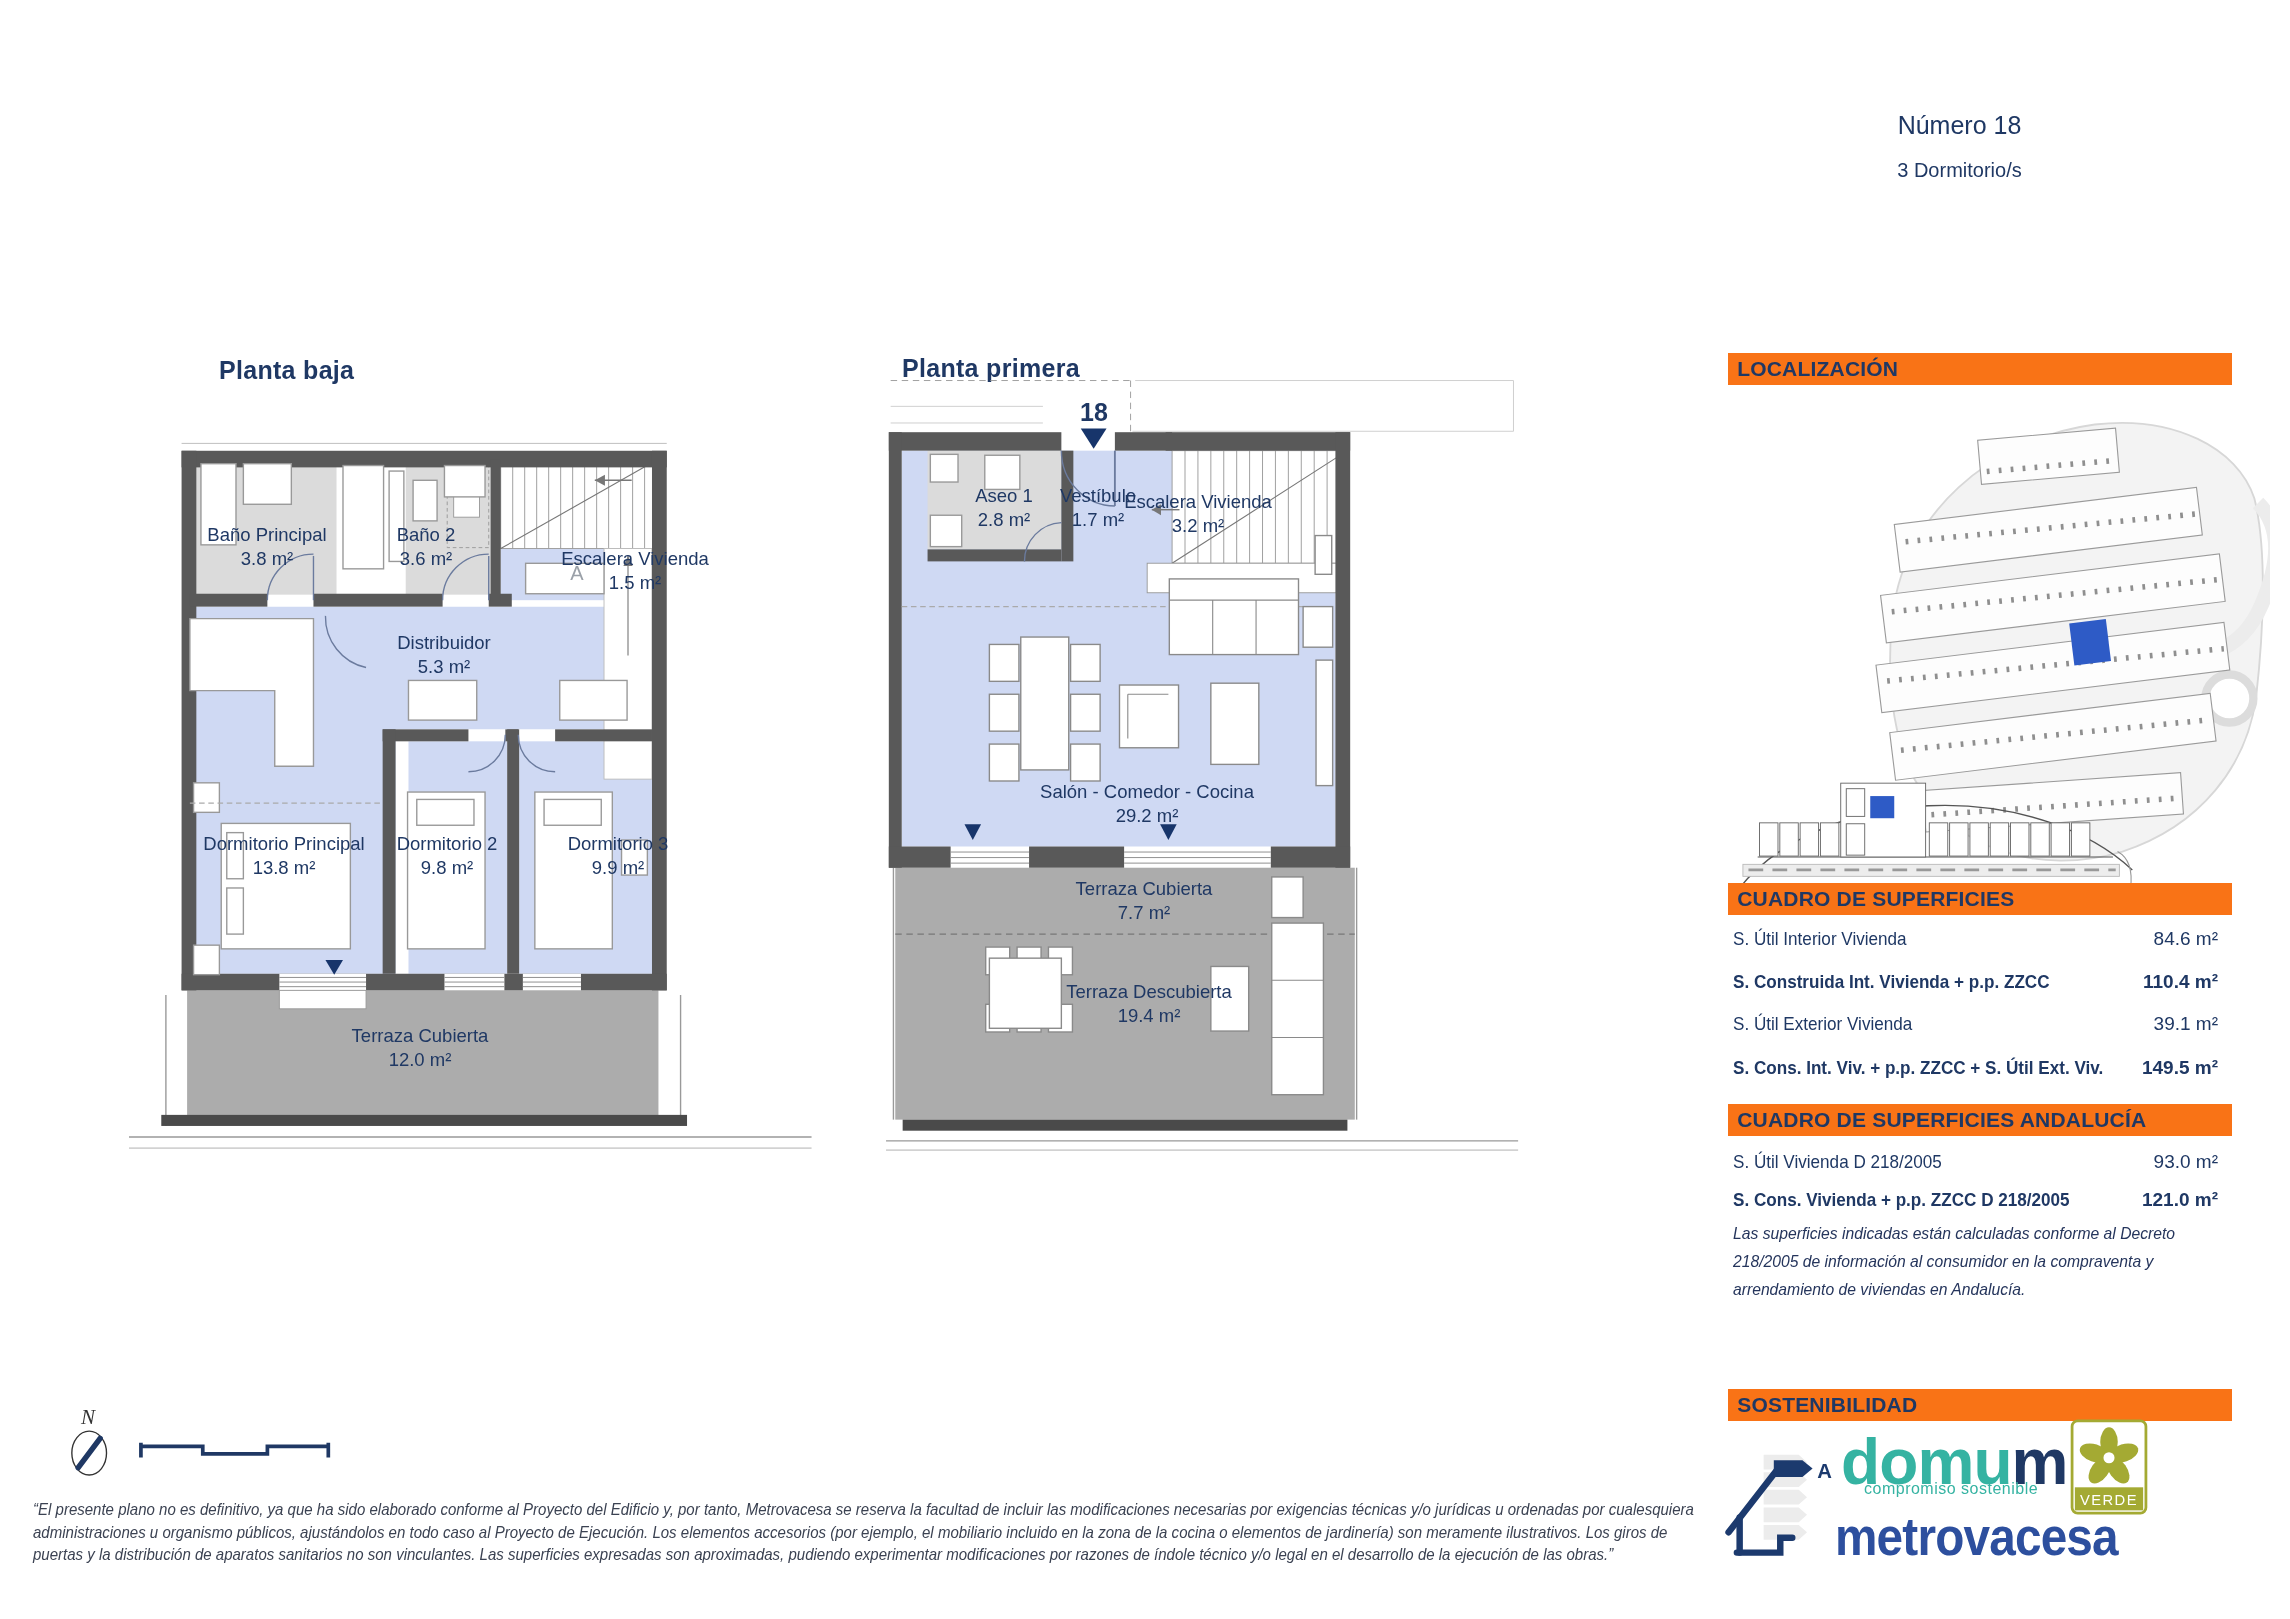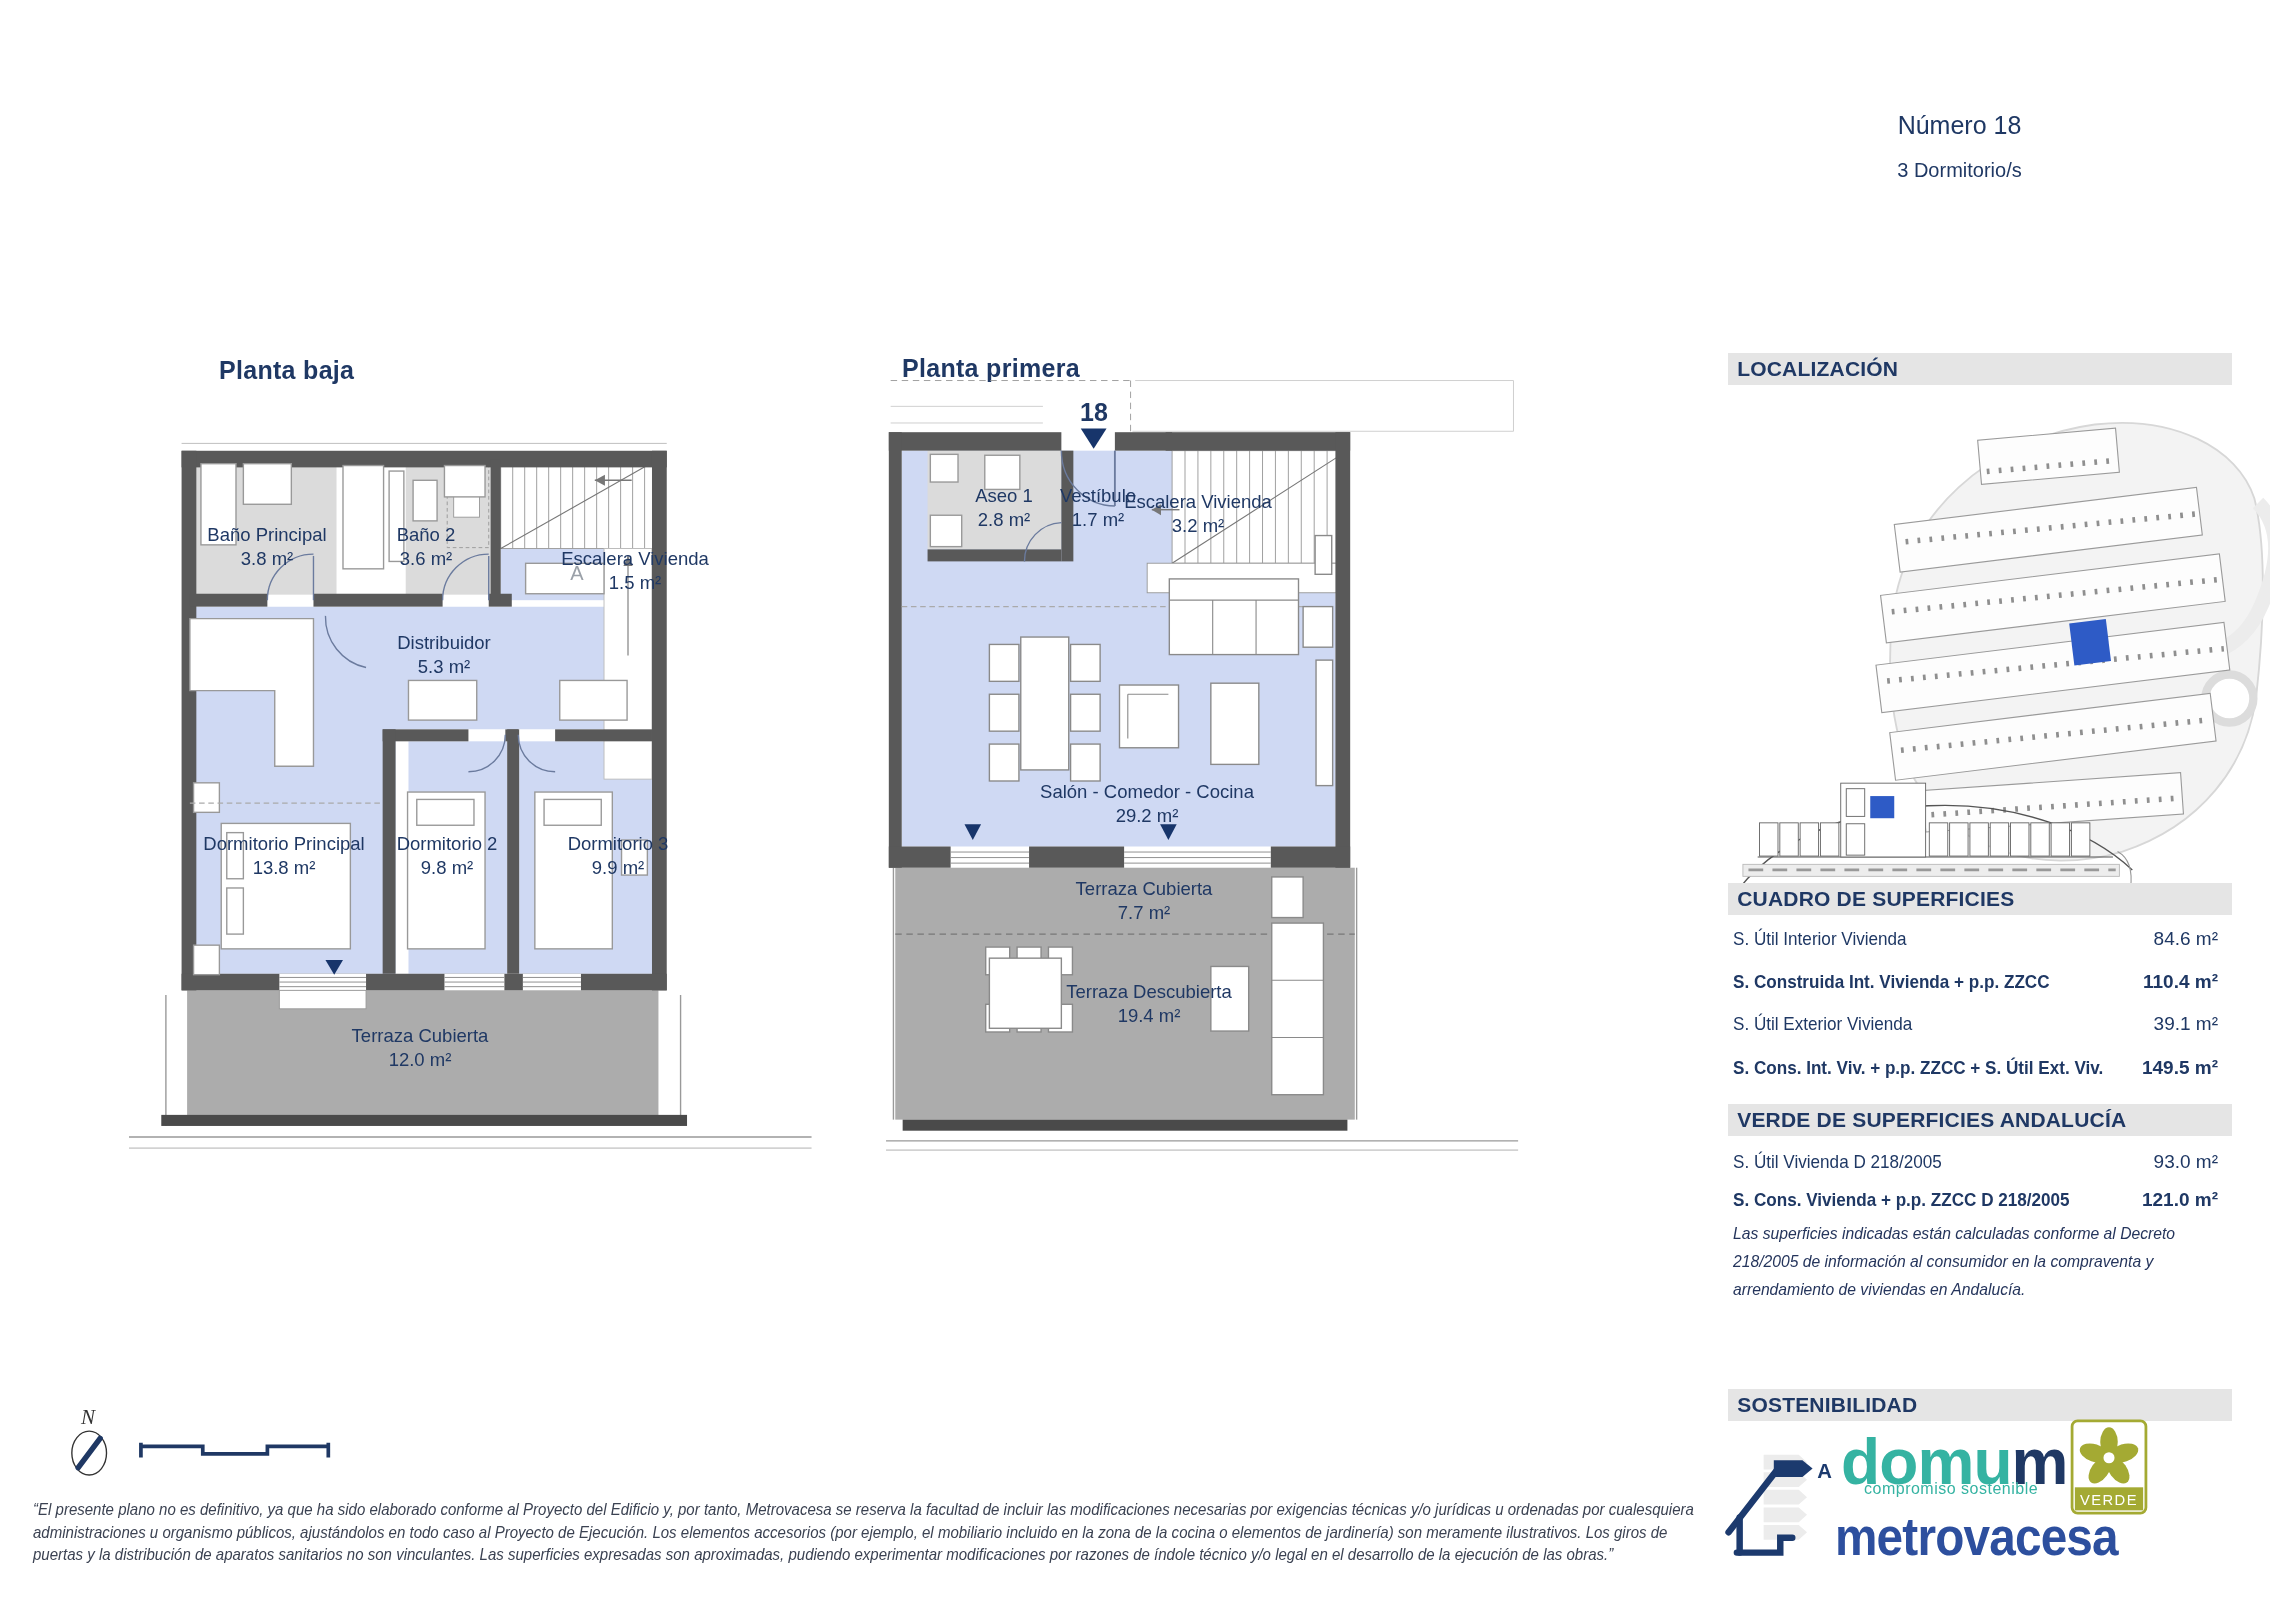--- a/index.html
+++ b/index.html
@@ -2,21 +2,21 @@
 <html style="font-size:14.8px"><head>
 <meta charset="utf-8">
 <style>
   html,body{margin:0;padding:0;background:#fff;}
   #page{position:relative;width:2291px;height:1620px;background:#fff;overflow:hidden;
         font-family:"Liberation Sans",sans-serif;color:#1F3864;}
   .abs{position:absolute;}
   .plan-title{font-size:25px;font-weight:bold;letter-spacing:0.3px;white-space:nowrap;}
   .rlabel{position:absolute;transform:translate(-50%,-50%);text-align:center;
           font-size:18.5px;line-height:24px;color:#1F3864;white-space:nowrap;}
-  .bar{position:absolute;left:1728px;width:504px;height:32px;background:#e5e5e5;
+  .bar{position:absolute;left:1728px;width:504px;height:32px;background:#f97316;
        display:flex;align-items:center;padding-left:9.2px;box-sizing:border-box;
        font-size:21px;font-weight:bold;color:#1F3864;letter-spacing:0.2px;}
   .srow{position:absolute;left:1733px;width:485px;height:28px;font-size:19px;color:#1F3864;}
   .srow .lbl{position:absolute;left:0;top:0;white-space:nowrap;transform:scaleX(.9);transform-origin:0 0;}
   .srow .val{position:absolute;right:0;top:0;white-space:nowrap;}
   .srow.bold .lbl,.srow.bold .val{font-weight:bold;}
   .note{position:absolute;left:1733px;width:503px;font-size:15.7px;line-height:28px;
         font-style:italic;color:#25355c;}
   .disc-line{font-size:16.6px;line-height:22.6px;font-style:italic;color:#3b4252;white-space:nowrap;}
   .unit-marker{position:absolute;transform:translate(-50%,-50%);font-size:25px;font-weight:bold;color:#1F3864;}
@@ -372,21 +372,21 @@
   <div class="srow" style="top:1013px;">
     <span class="lbl">S. Útil Exterior Vivienda</span>
     <span class="val">39.1 m²</span>
     </div>
   <div class="srow bold" style="top:1057px;">
     <span class="lbl">S. Cons. Int. Viv. + p.p. ZZCC + S. Útil Ext. Viv.</span>
     <span class="val">149.5 m²</span>
     </div>
 
   <div class="bar" style="top:1104px;">
-    <span>VERDE DE SUPERFICIES ANDALUCÍA</span>
+    <span>CUADRO DE SUPERFICIES ANDALUCÍA</span>
     </div>
   <div class="srow" style="top:1151px;">
     <span class="lbl">S. Útil Vivienda D 218/2005</span>
     <span class="val">93.0 m²</span>
     </div>
   <div class="srow bold" style="top:1189px;">
     <span class="lbl">S. Cons. Vivienda + p.p. ZZCC D 218/2005</span>
     <span class="val">121.0 m²</span>
     </div>
   <div class="note" style="top:1220px;">Las superficies indicadas están calculadas conforme al Decreto 218/2005 de información al consumidor en la compraventa y arrendamiento de viviendas en Andalucía.</div>

